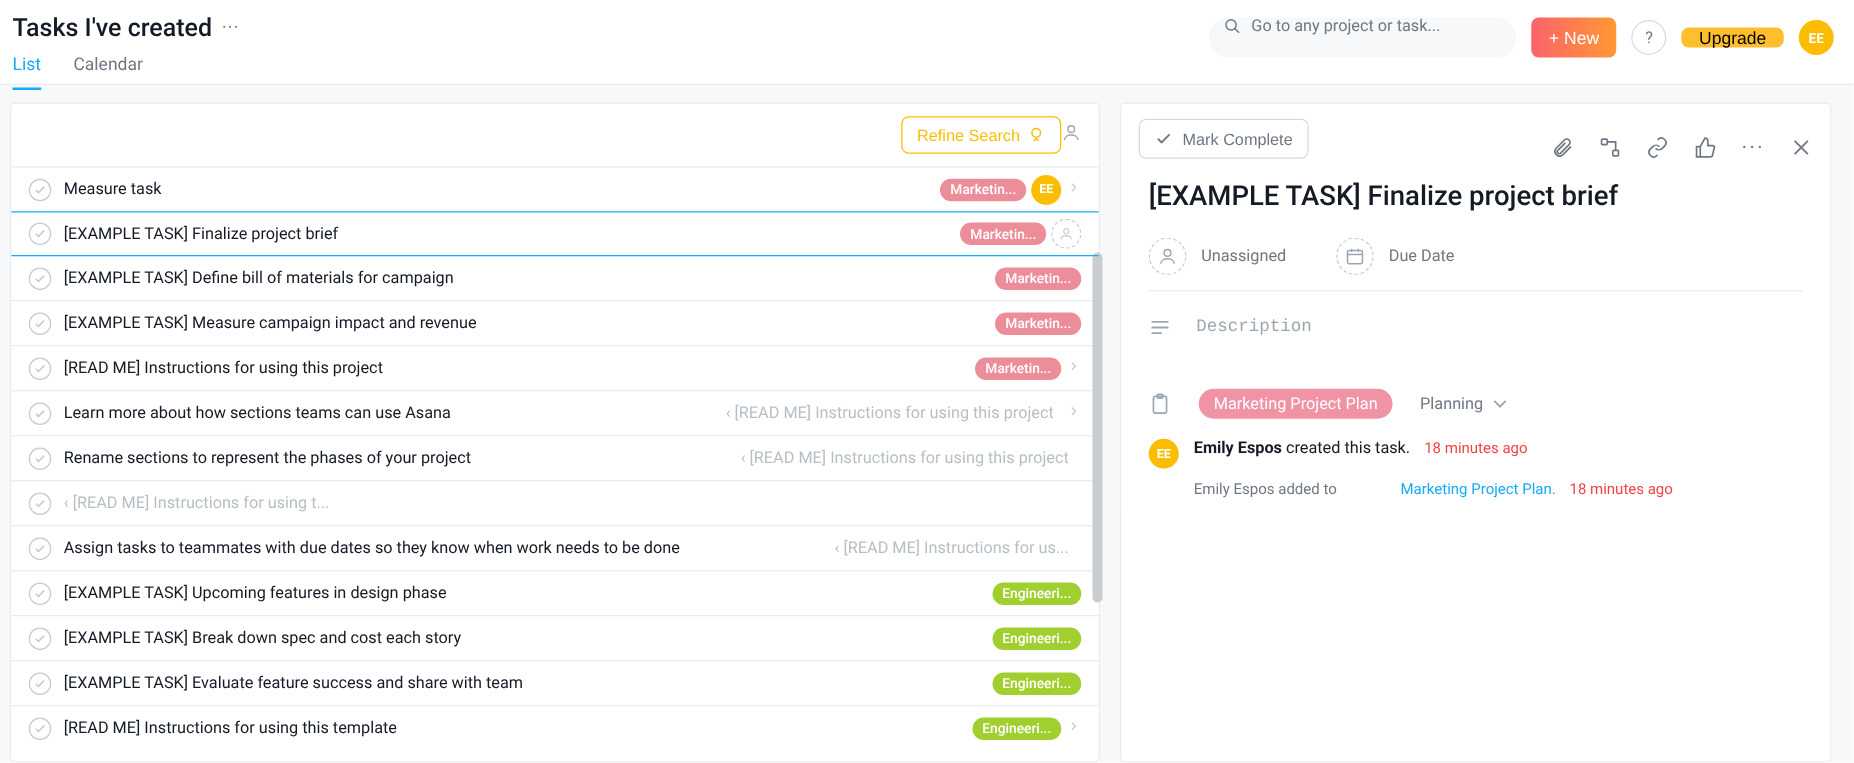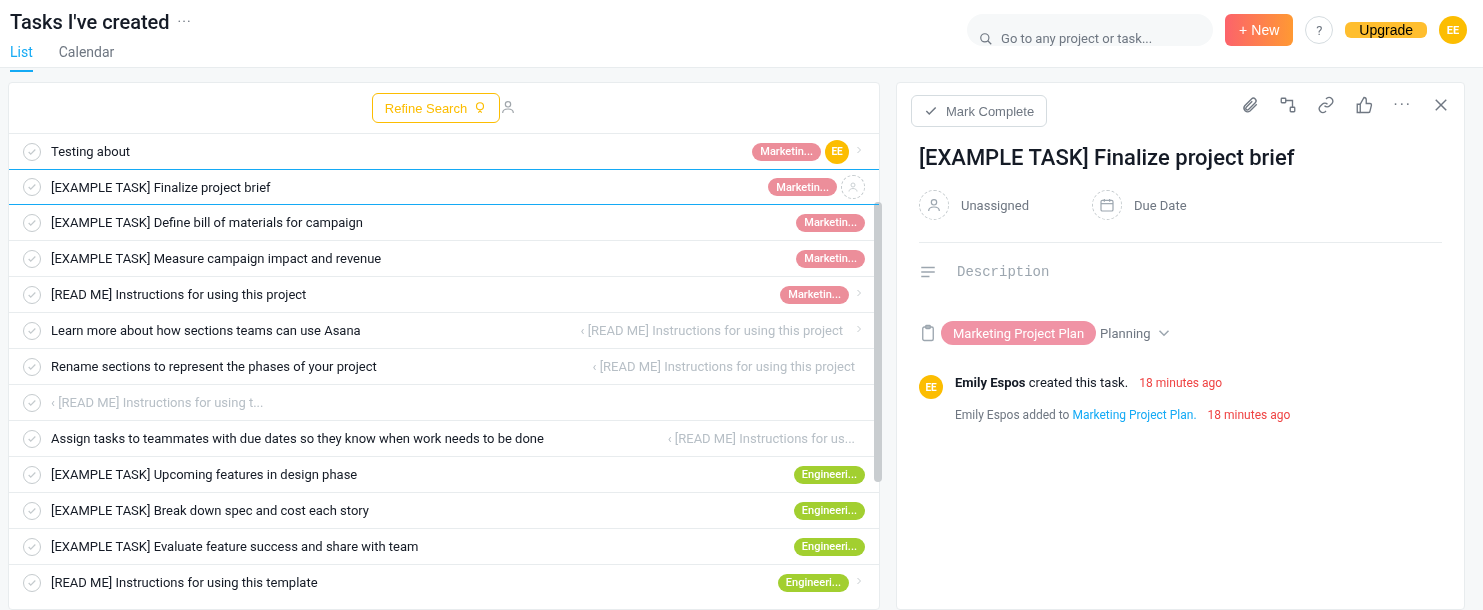--- a/index.html
+++ b/index.html
@@ -8,37 +8,37 @@
 
 .header { display: flex; align-items: flex-start; padding: 10px 16px 0 10px; height: 68px; border-bottom: 1px solid #e8ecee; }
 .header-left { flex: 1; }
 .page-title-row { display: flex; align-items: center; gap: 8px; }
 .page-title { font-size: 20px; font-weight: 500; color: #151b26; }
 .more-icon { color: #6f7782; font-size: 14px; letter-spacing: 1px; cursor: pointer; }
 .tabs { display: flex; gap: 26px; margin-top: 10px; }
 .tab { font-size: 14px; color: #6f7782; cursor: pointer; padding-bottom: 10px; border-bottom: 2px solid transparent; }
 .tab.active { color: #14aaf5; border-bottom-color: #14aaf5; }
 .header-right { display: flex; align-items: center; gap: 12px; padding-top: 4px; }
-.search-box { background: #f6f8f9; border-radius: 16px; height: 32px; width: 246px; display: flex; align-items: flex-end; padding: 0 12px; gap: 8px; color: #6f7782; }
+.search-box { background: #f6f8f9; border-radius: 16px; height: 32px; width: 246px; display: flex; align-items: flex-start; padding: 0 12px; gap: 8px; color: #6f7782; }
 .search-box svg { width: 14px; height: 14px; }
 .search-ph { font-size: 13px; }
 .new-btn { background: linear-gradient(90deg, #fc636b, #ff9933); color: #fff; border: none; border-radius: 6px; height: 32px; display: flex; align-items: center; padding: 0 14px; font-size: 14px; font-weight: 500; gap: 4px; cursor: pointer; }
 .help-circle { width: 28px; height: 28px; border: 1px solid #d5dce0; border-radius: 50%; display: flex; align-items: center; justify-content: center; color: #6f7782; font-size: 13px; cursor: pointer; }
 .upgrade-btn { background: #ffbe2e; color: #000000; border: none; border-radius: 6px; height: 16px; padding: 0 14px; font-size: 14px; font-weight: 500; cursor: pointer; }
 .avatar { width: 28px; height: 28px; border-radius: 50%; background: #fcbd01; color: #fff; display: flex; align-items: center; justify-content: center; font-size: 11px; font-weight: 700; }
 .avatar.sm { width: 24px; height: 24px; font-size: 10px; }
 
 
 .body { display: flex; background: #f6f8f9; height: calc(610px - 68px); }
 .left-pane { width: 882px; padding: 14px 2px 0 8px; position: relative; }
 .right-pane { flex: 1; padding: 14px 18px 0 14px; }
 
 
 .list-panel { background: #fff; border: 1px solid #e8ecee; border-radius: 4px; height: 100%; overflow: hidden; }
-.list-toolbar { display: flex; align-items: center; justify-content: center; padding: 10px 14px; }
+.list-toolbar { display: flex; align-items: center; justify-content: flex-end; padding: 10px 14px; }
 .refine-btn { border: 1px solid #fcbd01; color: #fcbd01; background: #fff; border-radius: 6px; height: 30px; display: flex; align-items: center; padding: 0 12px; font-size: 13px; gap: 6px; cursor: pointer; }
 .refine-btn svg { width: 14px; height: 14px; }
 .assignee-icon { color: #a0a6ab; }
 
 .task-rows { }
 .task-row { display: flex; align-items: center; height: 36px; border-top: 1px solid #e8ecee; padding: 0 14px; gap: 10px; cursor: pointer; position: relative; }
 .task-row.selected { border-top: 1px solid #14aaf5; border-bottom: 1px solid #14aaf5; margin-bottom: -1px; z-index: 1; }
 .check-circle { width: 18px; height: 18px; border: 1px solid #c5cbce; border-radius: 50%; display: flex; align-items: center; justify-content: center; flex-shrink: 0; }
 .check-circle svg { width: 10px; height: 10px; stroke: #c5cbce; }
 .task-title { flex: 1; font-size: 13px; color: #151b26; white-space: nowrap; overflow: hidden; text-overflow: ellipsis; }
@@ -48,49 +48,49 @@
 .tag { height: 18px; border-radius: 9px; padding: 0 8px; font-size: 11px; font-weight: 500; color: #fff; display: flex; align-items: center; line-height: 1; }
 .tag.pink { background: #ec8e9a; }
 .tag.green { background: #a2cf30; }
 .dashed-avatar { width: 24px; height: 24px; border: 1px dashed #c5cbce; border-radius: 50%; display: flex; align-items: center; justify-content: center; color: #c5cbce; }
 .chevron { color: #c5cbce; }
 
 .scroll-thumb { position: absolute; right: 0; top: 134px; width: 8px; height: 280px; background: #c9cdd0; border-radius: 4px; }
 
 
 .detail-panel { background: #fff; border: 1px solid #e8ecee; border-radius: 4px; height: 100%; display: flex; flex-direction: column; }
-.detail-toolbar { display: flex; align-items: flex-start; justify-content: space-between; padding: 12px 14px; }
+.detail-toolbar { display: flex; align-items: flex-end; justify-content: space-between; padding: 12px 14px; }
 .mark-complete-btn { border: 1px solid #d5dce0; color: #6f7782; background: #fff; border-radius: 6px; height: 32px; display: flex; align-items: center; padding: 0 12px; font-size: 13px; gap: 8px; cursor: pointer; }
 .mark-complete-btn svg { width: 14px; height: 14px; stroke: #6f7782; }
 .detail-actions { display: flex; align-items: center; gap: 20px; color: #6f7782; }
 .detail-actions .icon-btn { cursor: pointer; display: flex; }
 .detail-actions svg { width: 18px; height: 18px; }
 
 .detail-body { padding: 6px 22px; }
 .detail-title { font-size: 22px; font-weight: 500; margin-bottom: 20px; }
-.meta-row { display: flex; align-items: center; gap: 63px; margin-bottom: 22px; }
+.meta-row { display: flex; align-items: center; gap: 40px; margin-bottom: 12px; }
 .meta-item { display: flex; align-items: center; gap: 12px; cursor: pointer; }
 .meta-circle { width: 30px; height: 30px; border: 1px dashed #c5cbce; border-radius: 50%; display: flex; align-items: center; justify-content: center; color: #9ca6af; }
 .meta-circle svg { width: 16px; height: 16px; }
 .meta-label { font-size: 13px; color: #6f7782; }
 .divider { height: 1px; background: #e8ecee; margin-bottom: 20px; }
 .desc-row { display: flex; align-items: center; gap: 20px; margin-bottom: 40px; font-family: Liberation Mono, monospace; }
 .desc-row svg { width: 18px; height: 18px; color: #9ca6af; }
 .desc-label { color: #9ca6af; font-size: 14px; }
-.project-row { display: flex; align-items: center; gap: 4px; margin-bottom: 24px; }
+.project-row { display: flex; align-items: center; gap: 22px; margin-bottom: 10px; }
 .project-row svg { width: 18px; height: 18px; color: #9ca6af; }
 .pill { background: #f093a5; color: #fff; height: 24px; border-radius: 12px; padding: 0 12px; display: flex; align-items: center; font-size: 13px; }
 .status-select { color: #6f7782; font-size: 13px; display: flex; align-items: center; gap: 4px; cursor: pointer; }
 
 .activity { padding: 0 22px; }
 .act-row { display: flex; align-items: flex-start; gap: 12px; margin-bottom: 14px; font-size: 13px; }
 .act-text { color: #151b26; }
 .act-time { color: #ef4444; font-size: 12px; margin-left: 8px; }
 .act-sub { margin-left: 40px; font-size: 12px; color: #6f7782; margin-top: 2px; }
-.act-link { color: #14aaf5; }
+.act-link { color: #14aaf5; margin-left: 48px; }
 </style>
 </head>
 <body>
 
 <div class="header">
   <div class="header-left">
     <div class="page-title-row">
       <div class="page-title">Tasks I've created</div>
       <div class="more-icon">···</div>
     </div>
@@ -135,21 +135,21 @@
             </svg>
         </div>
       </div>
       <div class="task-rows" id="task-rows">
           <div class="task-row">
             <div class="check-circle">
               <svg viewBox="0 0 24 24" fill="none" stroke="currentColor" stroke-width="3">
                 <polyline points="4 12 9 17 20 6"></polyline>
               </svg>
             </div>
-            <div class="task-title">Testing about</div>
+            <div class="task-title">Measure task</div>
             <div class="right-bits">
               <div class="tag pink">Marketin...</div>
               <div class="avatar sm">EE</div>
               <div class="chevron"><svg width="12" height="12" viewBox="0 0 24 24" fill="none" stroke="currentColor" stroke-width="2">
                   <polyline points="9 6 15 12 9 18"></polyline>
                 </svg></div>
             </div>
           </div>
           <div class="task-row selected">
             <div class="check-circle">

